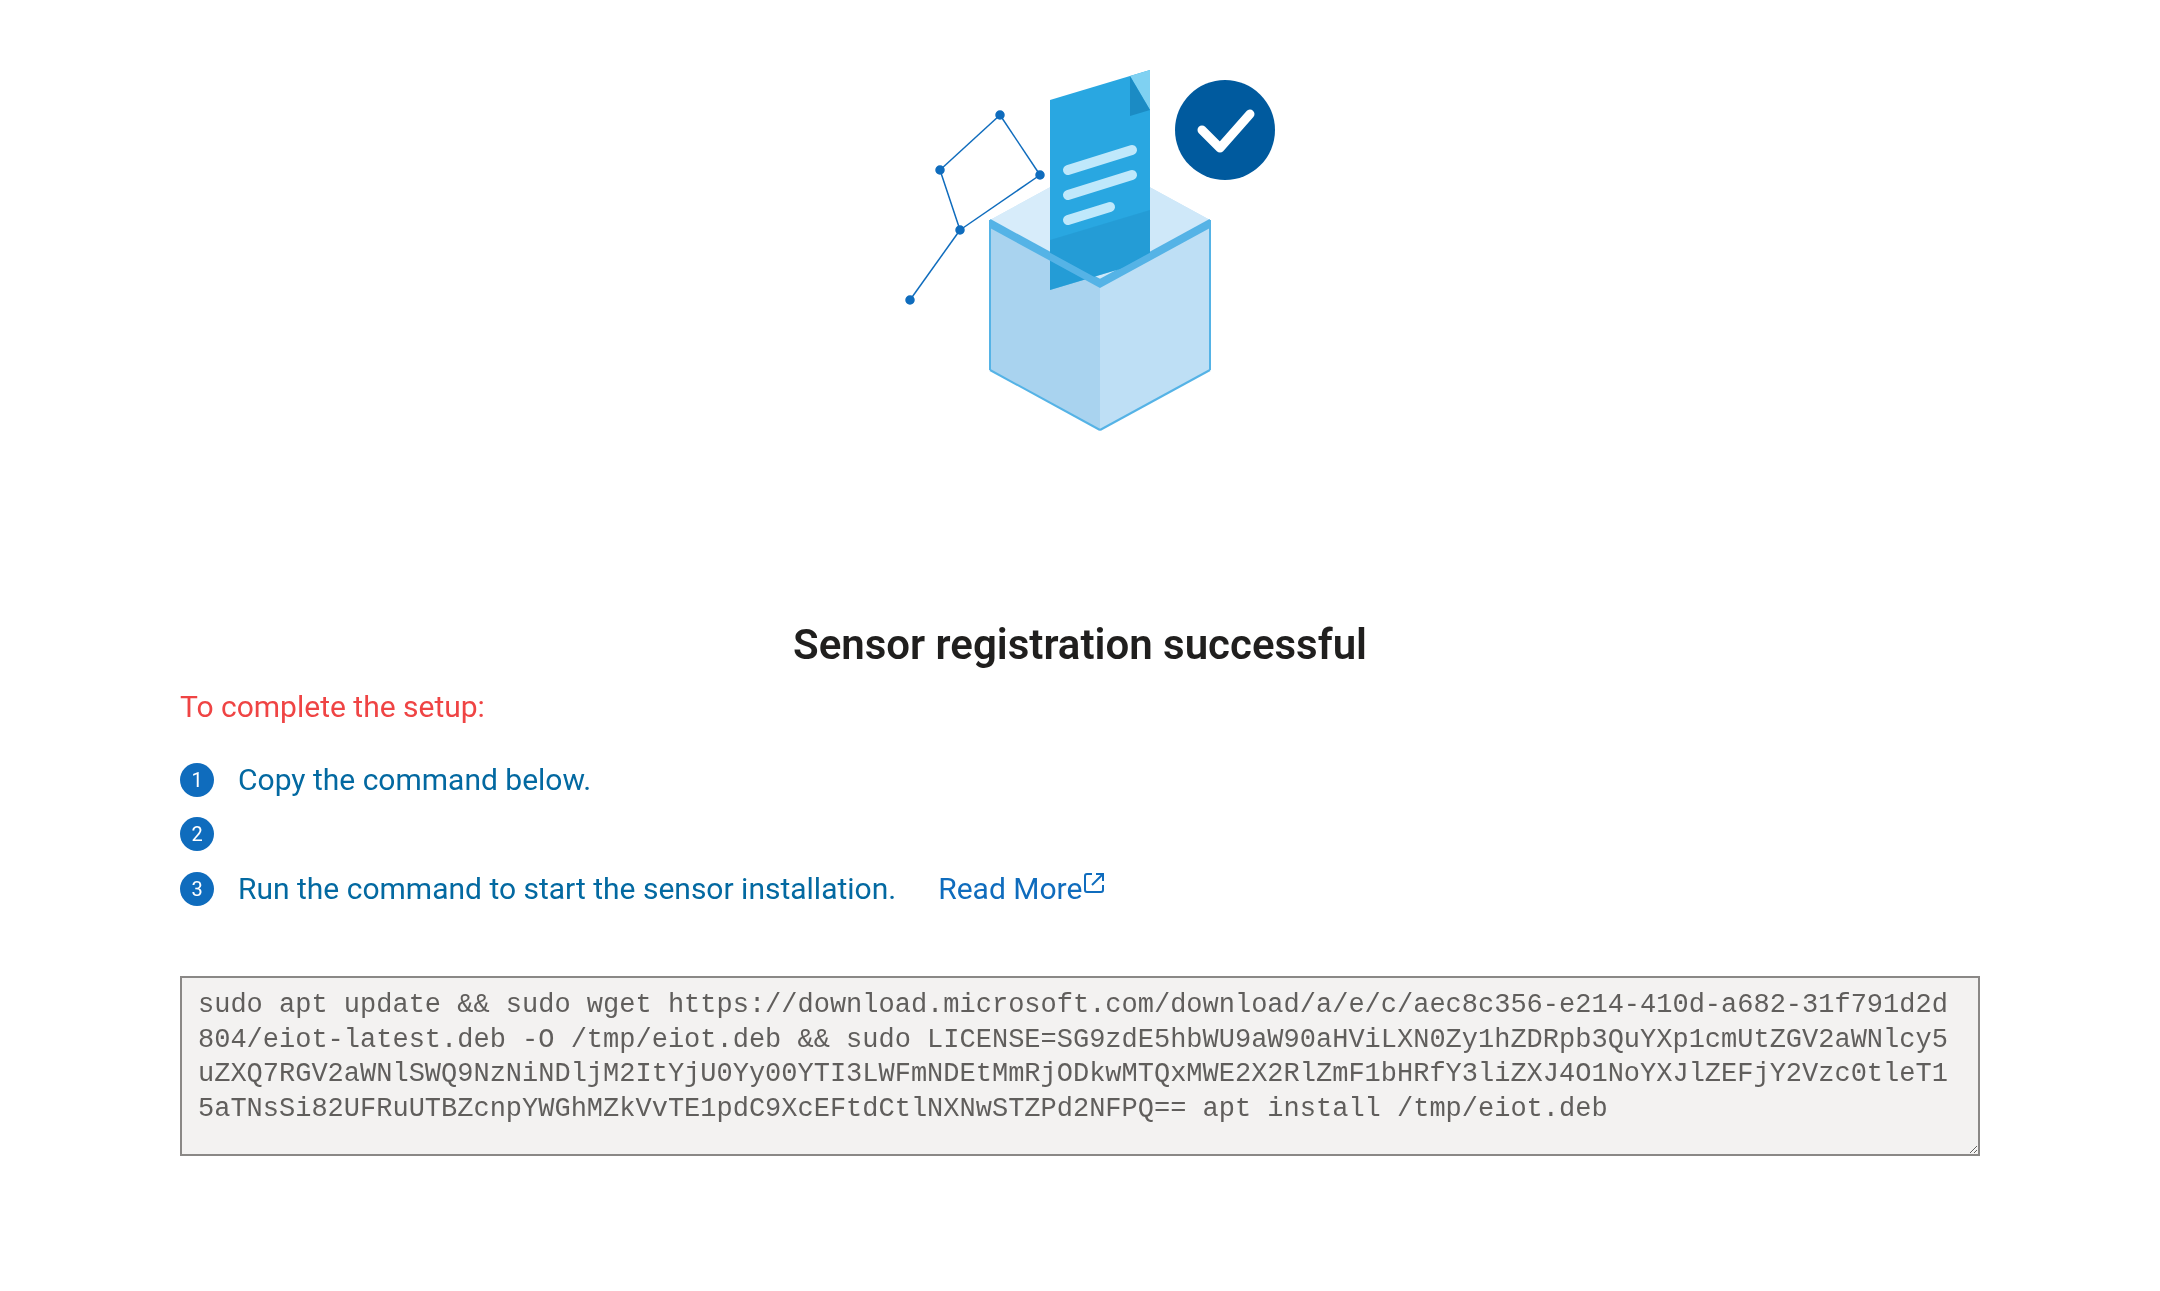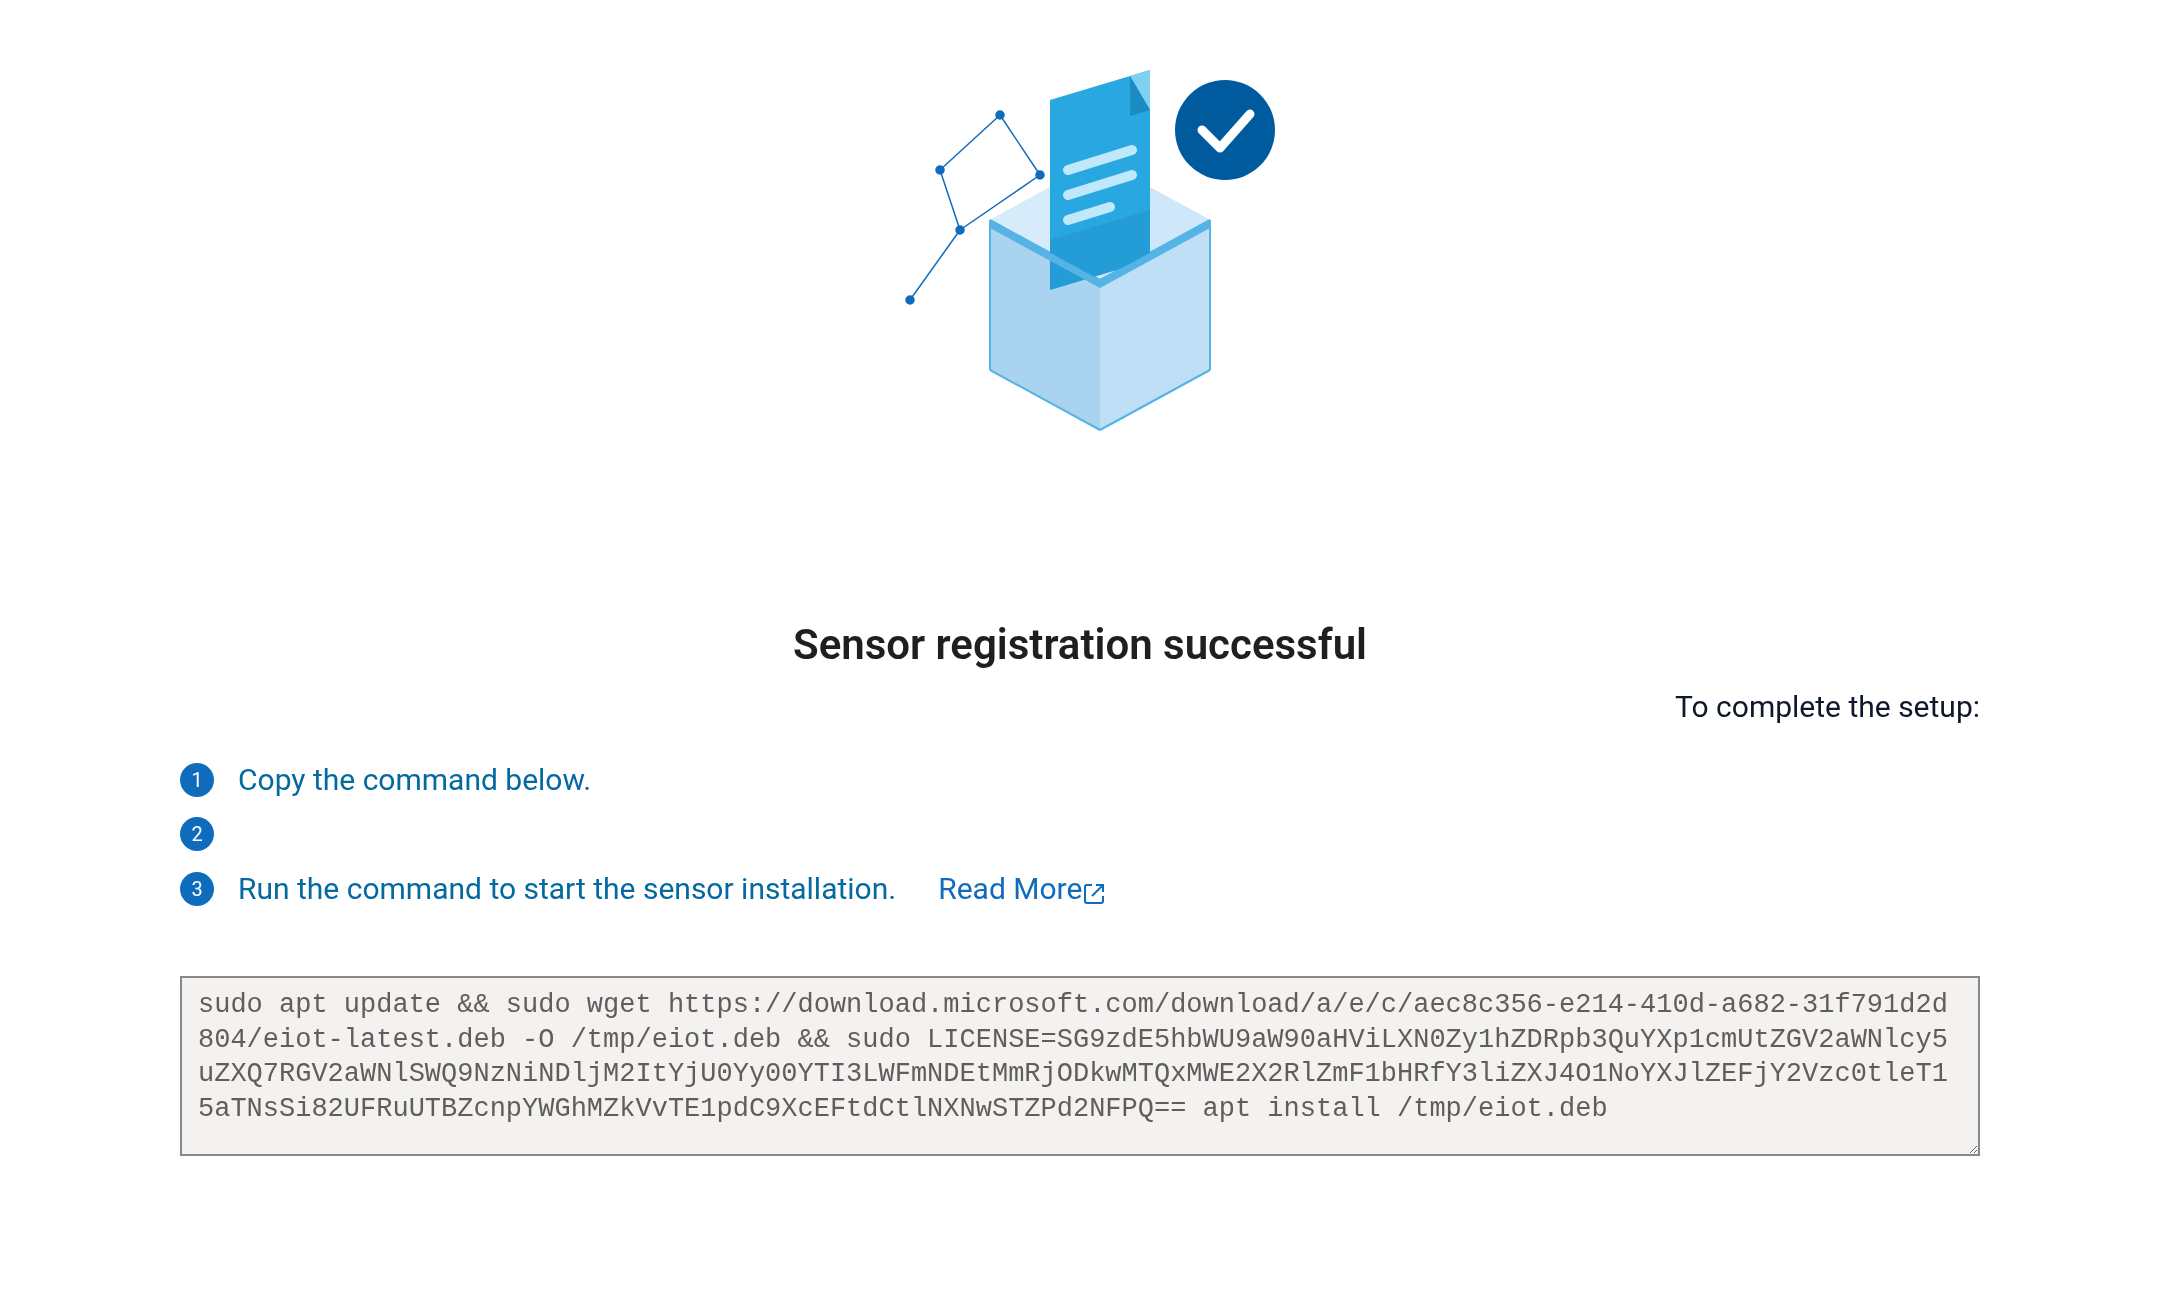--- a/index.html
+++ b/index.html
@@ -29,23 +29,23 @@
       color: #201f1e;
       text-align: left;
       margin-bottom: 20px;
     }
     .content-block {
       width: 1800px;
     }
     .subtitle {
       font-size: 30px;
       font-weight: 400;
-      color: #0f172a;
+      color: #ef4444;
       margin-bottom: 38px;
-      text-align: right;
+      text-align: left;
     }
     .steps {
       display: flex;
       flex-direction: column;
       gap: 20px;
       margin-bottom: 70px;
     }
     .step-row {
       display: flex;
       align-items: center;
@@ -68,21 +68,21 @@
       font-size: 30px;
       font-weight: 400;
       color: #0369a1;
     }
     .read-more {
       font-size: 30px;
       color: #0f6cbd;
       text-decoration: none;
       margin-left: 18px;
       display: inline-flex;
-      align-items: flex-end;
+      align-items: flex-start;
       font-weight: 400;
     }
     .ext-icon {
       width: 24px;
       height: 24px;
       flex-shrink: 0;
     }
     .command-box {
       width: 100%;
       border: 2px solid #8a8886;

